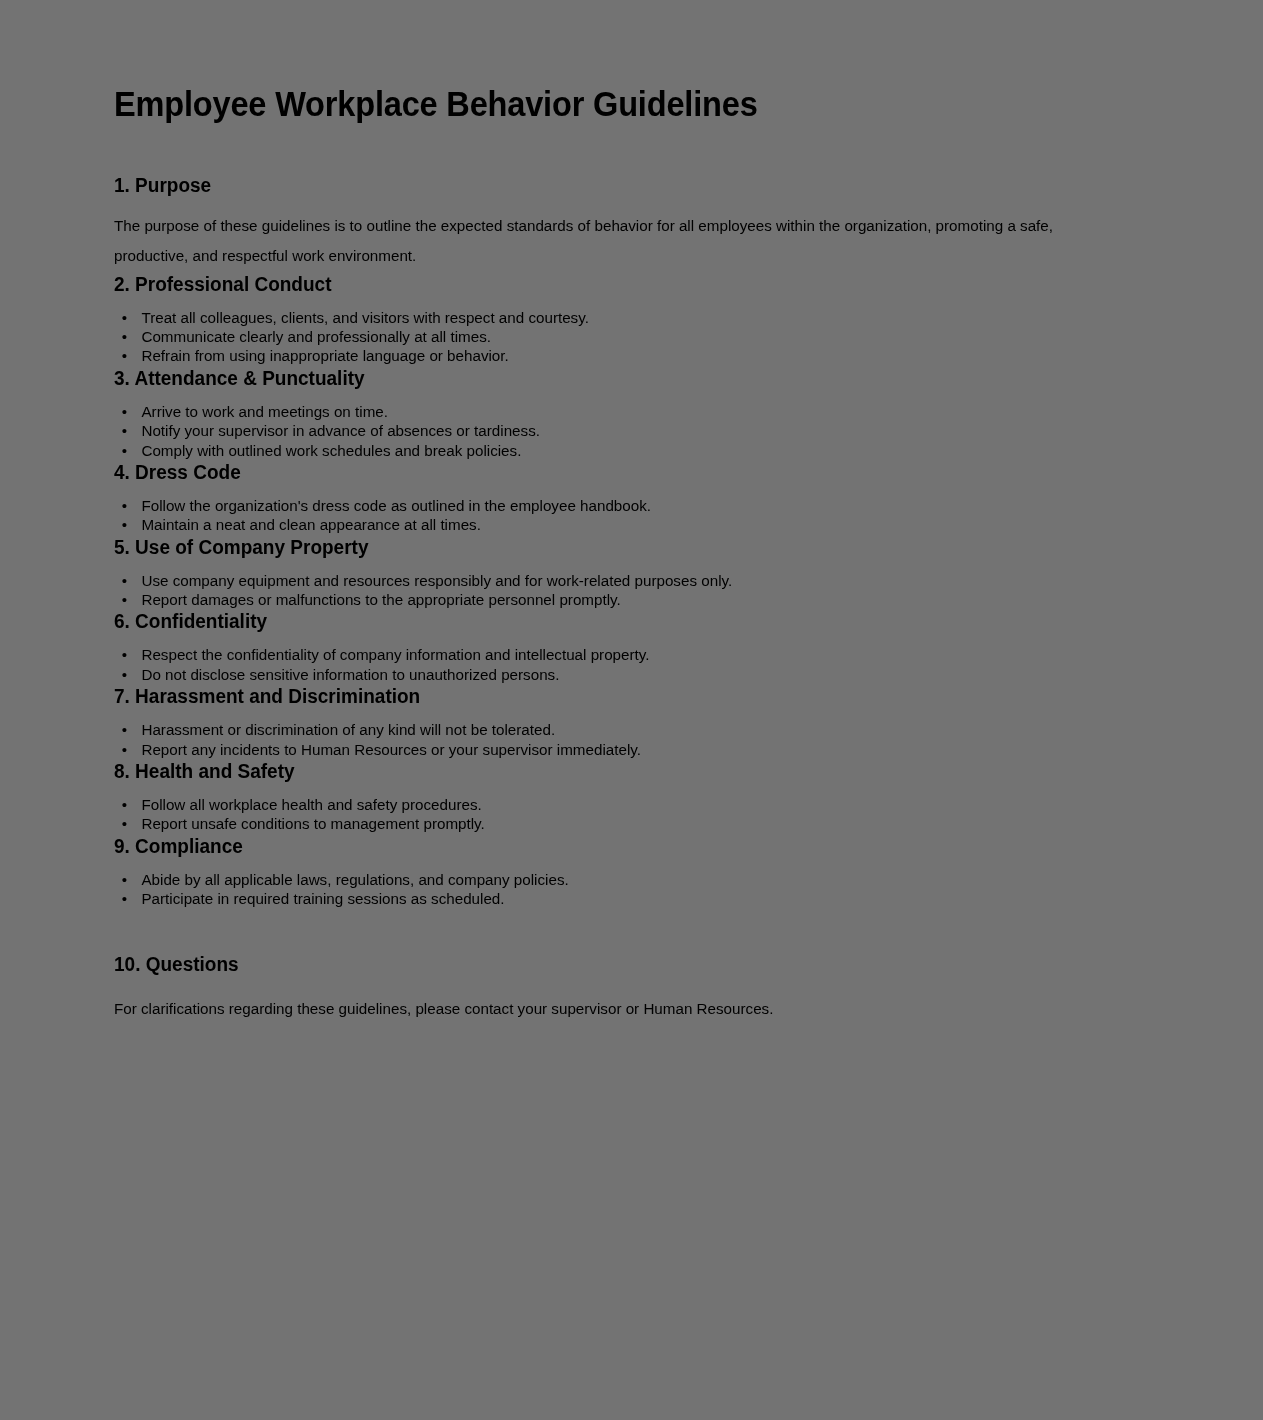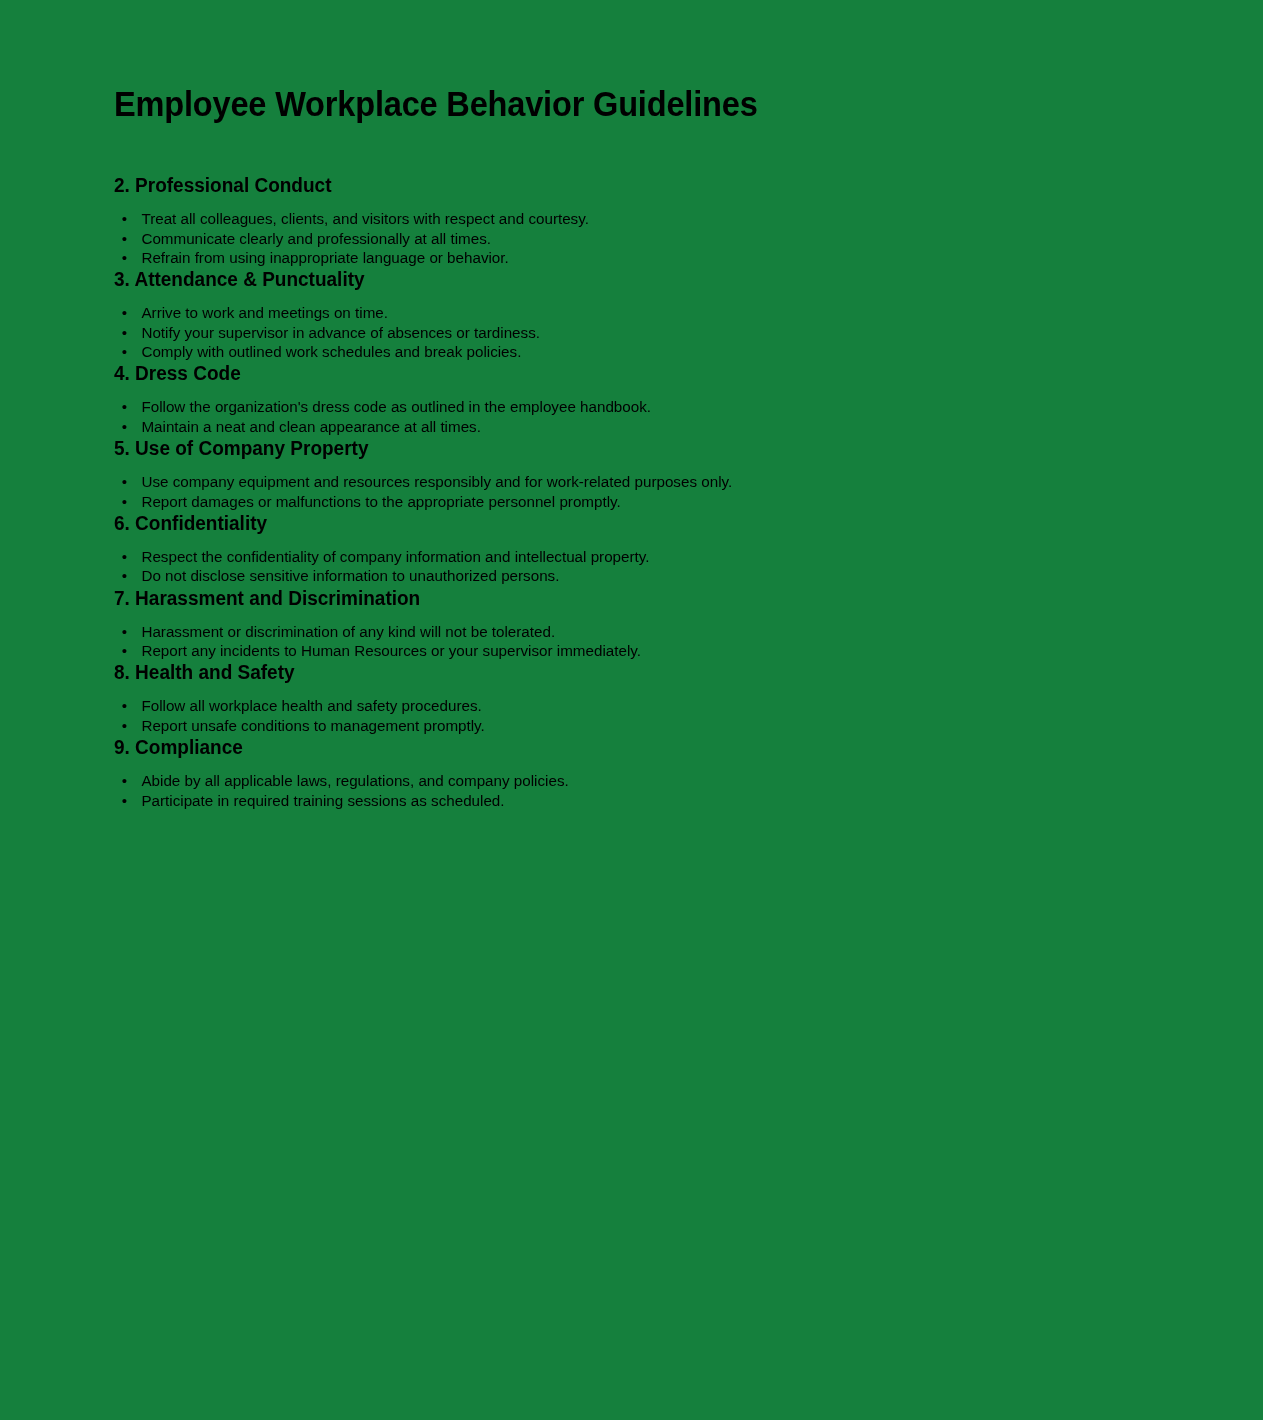--- a/index.html
+++ b/index.html
@@ -14,21 +14,21 @@
     overflow: hidden;
     font-family: "Liberation Sans", sans-serif;
     color: #000000;
     -webkit-font-smoothing: antialiased;
   }
   .page {
     box-sizing: border-box;
     width: 1263px;
     min-height: 1420px;
     padding: 84px 114px 40px 114px;
-    background: #15803d;
+    background: #737373;
   }
   .doc-title {
     font-size: 35px;
     font-weight: bold;
     line-height: 1.12;
     letter-spacing: -0.2px;
     margin: 0 0 50px 0;
     color: #000000;
     transform: scaleX(0.93);
     transform-origin: left center;
@@ -82,20 +82,24 @@
   .section-questions { margin-top: 44px; }
   .section-questions .section-heading { margin-bottom: 18px; }
 </style>
 </head>
 <body>
 
 <div class="page">
 
   <h1 class="doc-title">Employee Workplace Behavior Guidelines</h1>
 
+  <div class="section section-purpose">
+    <h2 class="section-heading">1. Purpose</h2>
+    <p class="body-paragraph">The purpose of these guidelines is to outline the expected standards of behavior for all employees within the organization, promoting a safe, productive, and respectful work environment.</p>
+  </div>
 
   <div class="section">
     <h2 class="section-heading">2. Professional Conduct</h2>
     <ul class="bullet-list">
       <li><span class="bullet-dot">•</span><span>Treat all colleagues, clients, and visitors with respect and courtesy.</span></li>
       <li><span class="bullet-dot">•</span><span>Communicate clearly and professionally at all times.</span></li>
       <li><span class="bullet-dot">•</span><span>Refrain from using inappropriate language or behavior.</span></li>
     </ul>
   </div>
 
@@ -149,14 +153,18 @@
   </div>
 
   <div class="section">
     <h2 class="section-heading">9. Compliance</h2>
     <ul class="bullet-list">
       <li><span class="bullet-dot">•</span><span>Abide by all applicable laws, regulations, and company policies.</span></li>
       <li><span class="bullet-dot">•</span><span>Participate in required training sessions as scheduled.</span></li>
     </ul>
   </div>
 
+  <div class="section section-questions">
+    <h2 class="section-heading">10. Questions</h2>
+    <p class="body-paragraph">For clarifications regarding these guidelines, please contact your supervisor or Human Resources.</p>
+  </div>
 
 </div>
 
 </body></html>

